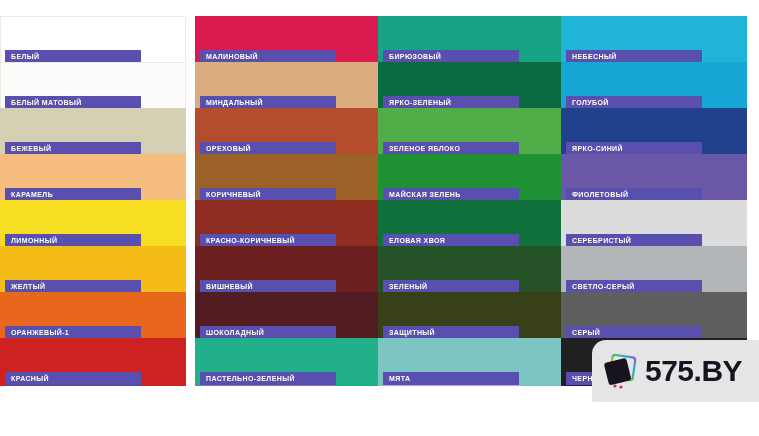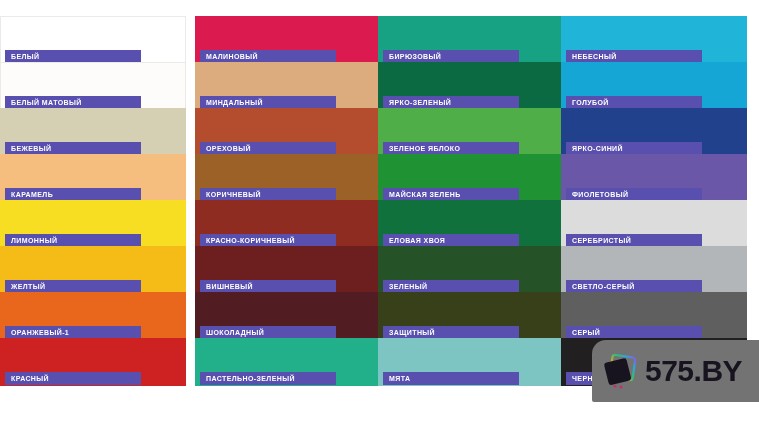--- a/index.html
+++ b/index.html
@@ -67,21 +67,21 @@
     text-transform: uppercase;
   }
 
   
   #watermark {
     position: absolute;
     left: 592px;
     top: 340px;
     width: 167px;
     height: 62px;
-    background: #737373;
+    background: #e5e5e5;
     border-top-left-radius: 14px;
     border-bottom-left-radius: 2px;
     display: flex;
     align-items: center;
     padding-left: 10px;
     box-sizing: border-box;
   }
   #watermark-mark {
     width: 40px;
     height: 40px;

